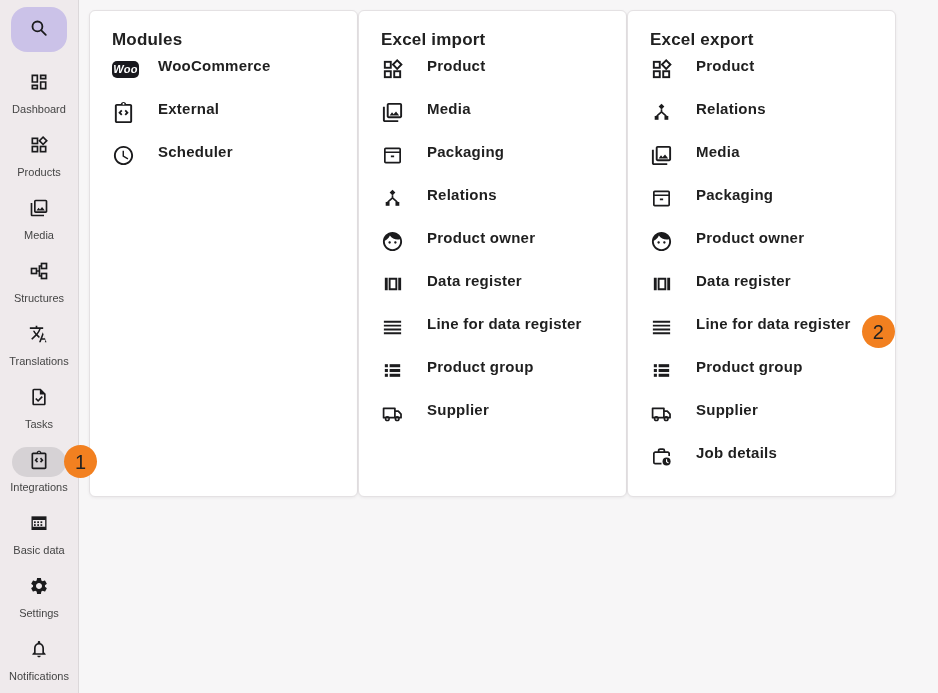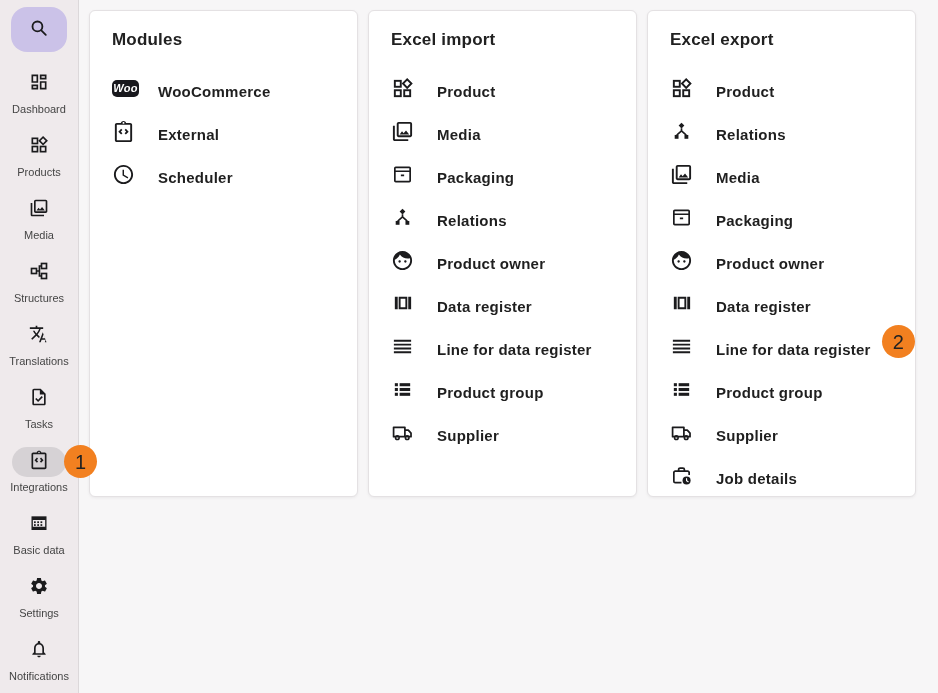--- a/index.html
+++ b/index.html
@@ -61,21 +61,21 @@
     border:1px solid var(--card-border);
     border-radius:6px;
     box-shadow:0 1px 3px rgba(0,0,0,.06);
     overflow:hidden;
   }
   .card-title{
     margin:19px 22px 7px;
     font-size:17px;font-weight:700;color:#212121;letter-spacing:.2px;
   }
   .card-list{display:flex;flex-direction:column;}
-  .card-row{height:43px;display:flex;align-items:flex-end;padding-left:22px;cursor:pointer;}
+  .card-row{height:43px;display:flex;align-items:flex-start;padding-left:22px;cursor:pointer;}
   .row-icon{width:27px;height:24px;flex:none;display:flex;align-items:center;color:var(--icon);}
   .row-icon svg{width:23px;height:23px;}
   .row-label{margin-left:19px;font-size:15px;font-weight:700;color:var(--text);letter-spacing:.25px;white-space:nowrap;}
   .row-badge{
     margin-left:11px;width:33px;height:33px;border-radius:50%;flex:none;
     background:var(--orange);color:#222;
     display:flex;align-items:center;justify-content:center;font-size:20px;line-height:1;
   }
   .woo-badge{
     width:30px;height:17px;border-radius:5px;background:#18181d;color:#fff;
@@ -193,21 +193,21 @@
             <span class="icon-slot"><svg viewBox="0 0 24 24">
                 <path fill="currentColor" d="M12 22c1.1 0 2-.9 2-2h-4c0 1.1.89 2 2 2zm6-6v-5c0-3.07-1.64-5.64-4.5-6.32V4c0-.83-.67-1.5-1.5-1.5s-1.5.67-1.5 1.5v.68C7.63 5.36 6 7.92 6 11v5l-2 2v1h16v-1l-2-2zm-2 1H8v-6c0-2.48 1.51-4.5 4-4.5s4 2.02 4 4.5v6z"></path>
               </svg></span>
           </span>
           <span class="side-label">Notifications</span>
         </div>
       </div>
   </nav>
 
   <main class="main">
-    <div style="display:flex;gap:10px;">
+    <div style="display:flex;">
         <section class="card">
           <h2 class="card-title">Modules</h2>
           <div class="card-list">
             <div class="card-row">
               <span class="row-icon">
                 <span class="woo-badge">Woo</span>
               </span>
               <span class="row-label">WooCommerce</span>
             </div>
             <div class="card-row">

